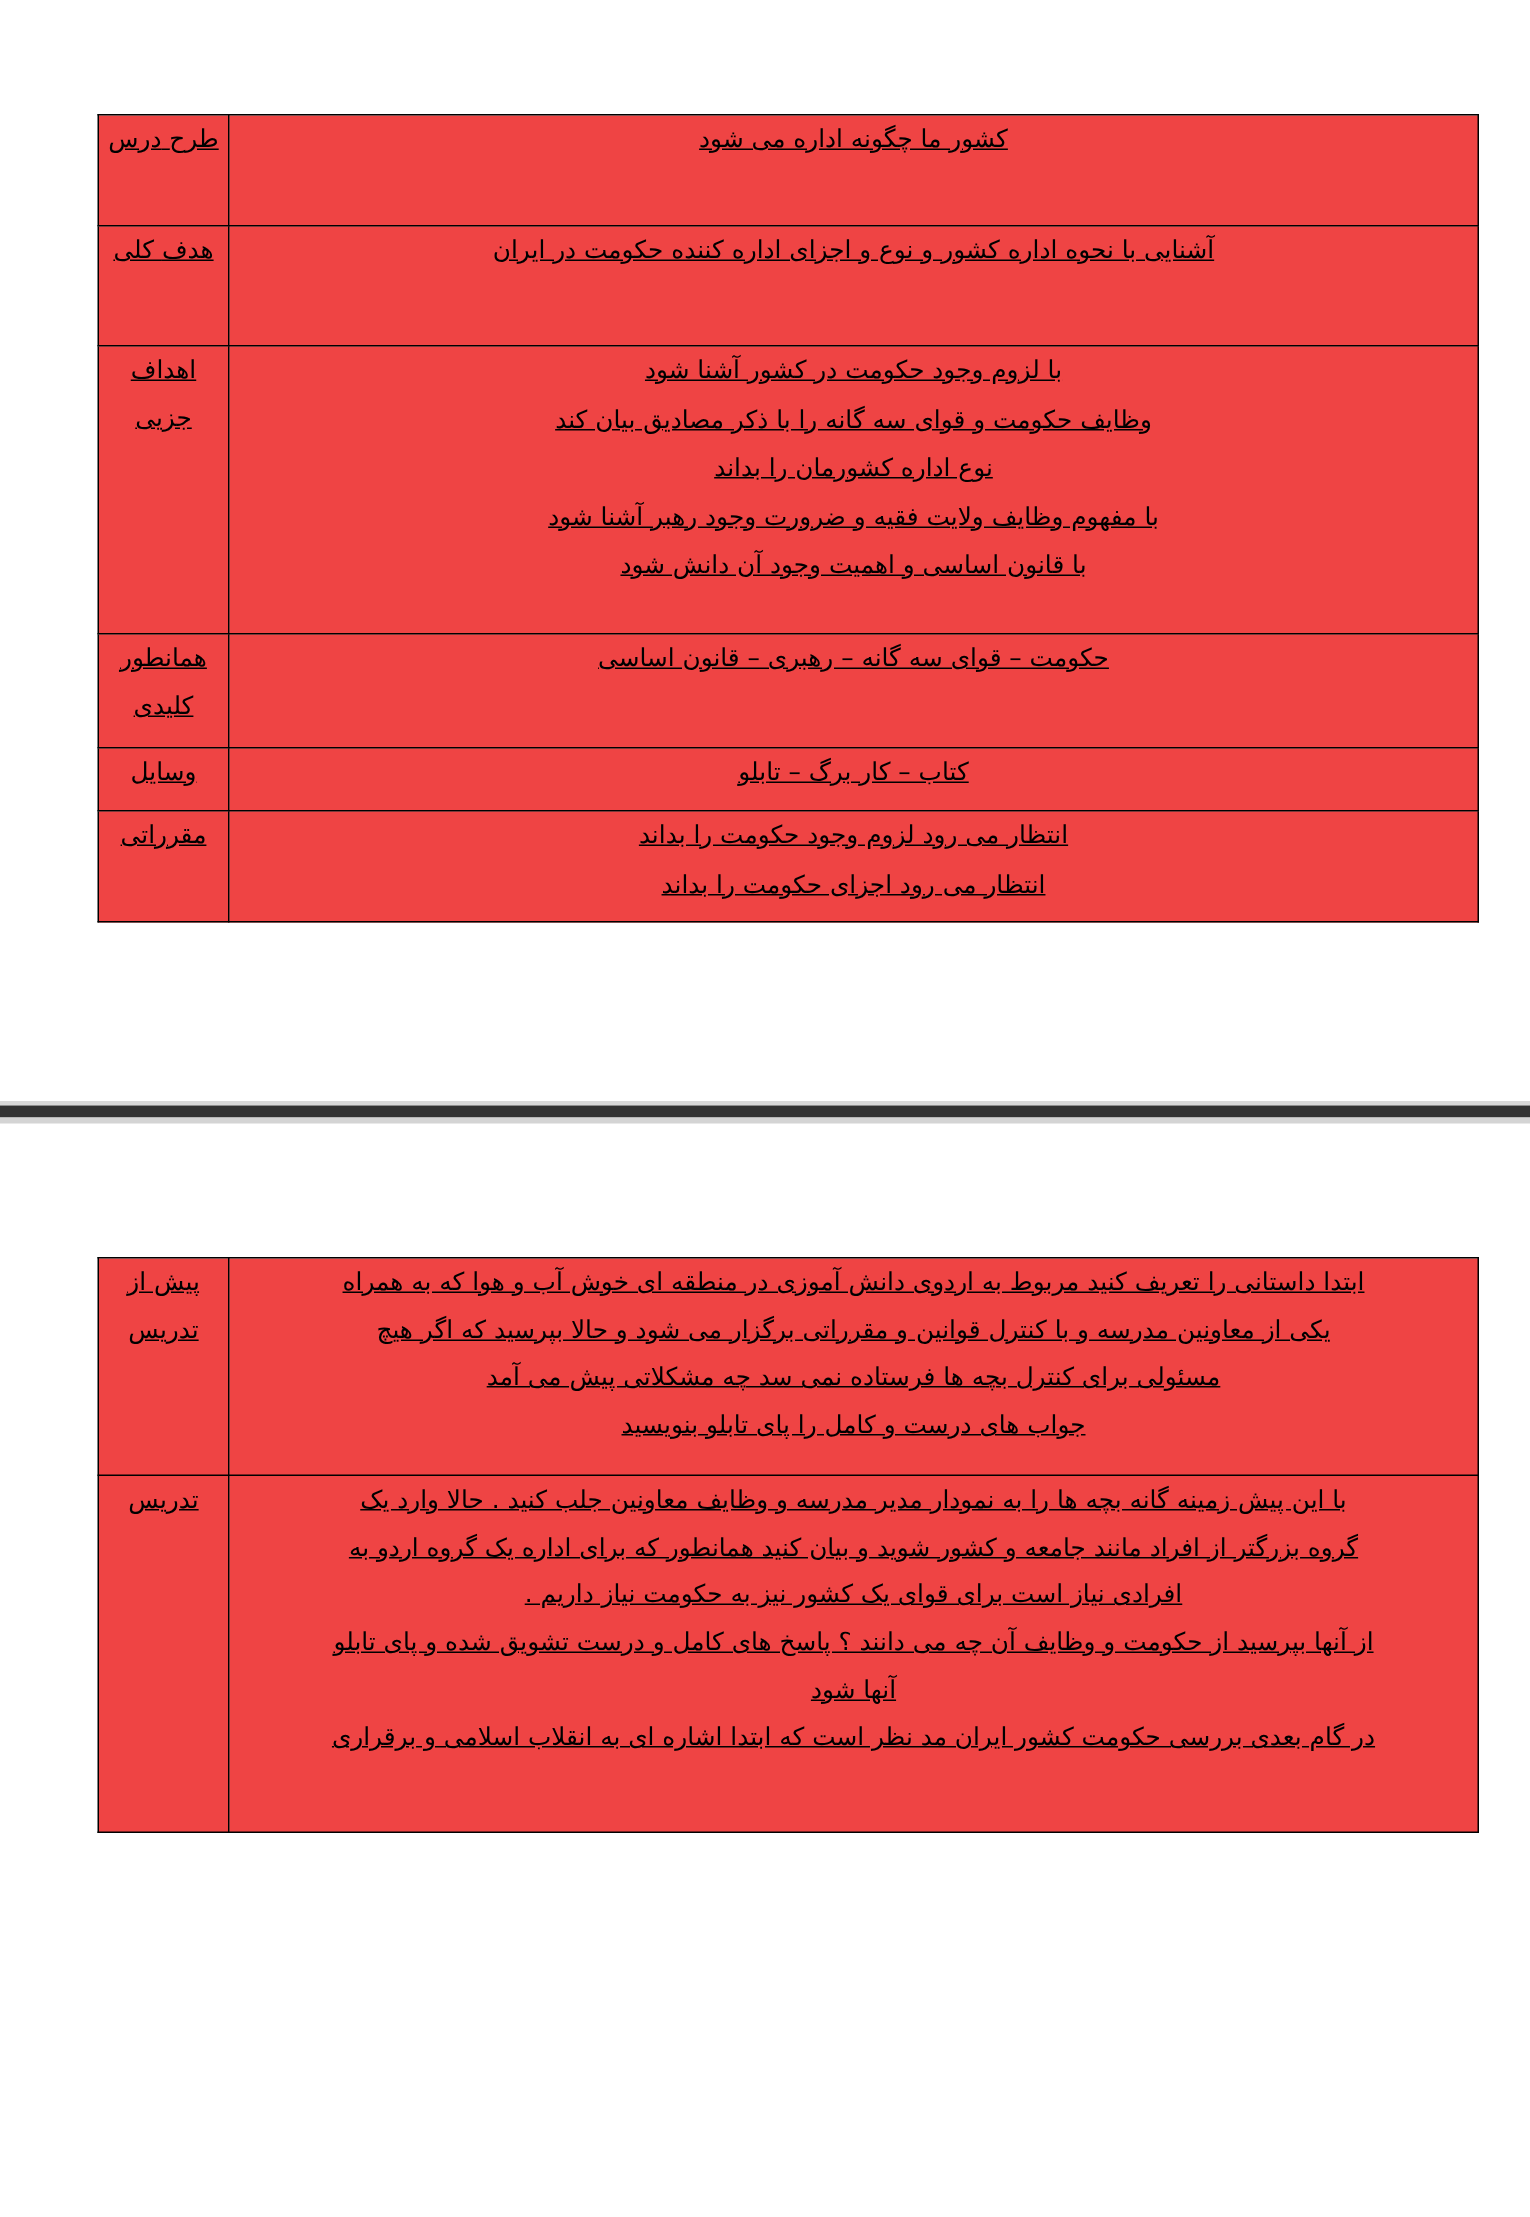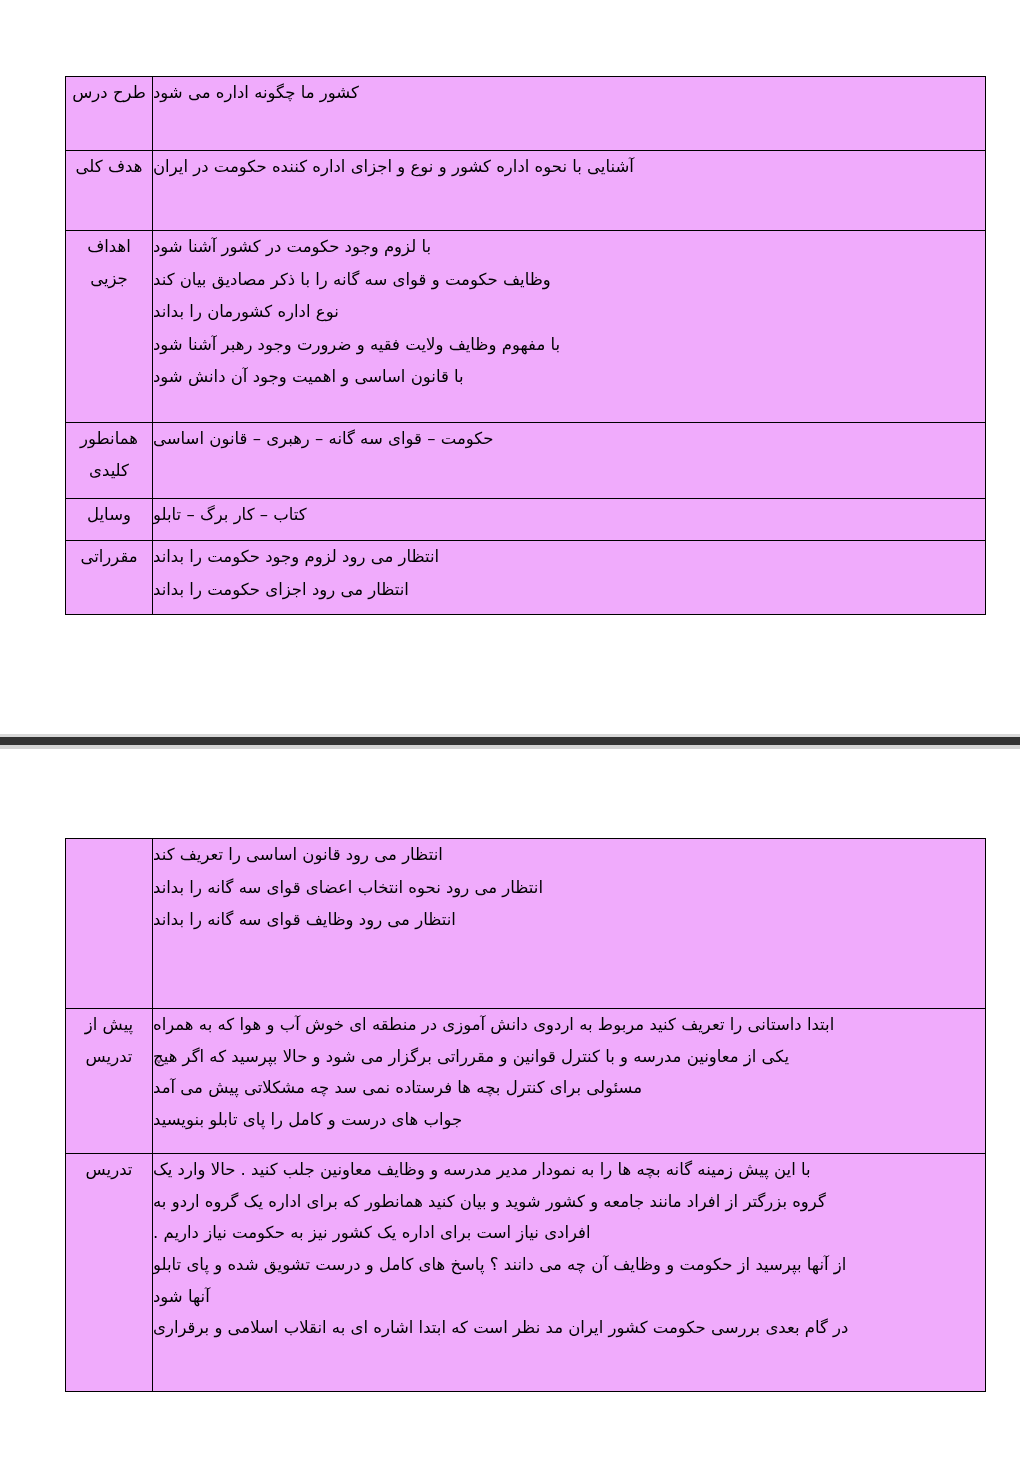--- a/index.html
+++ b/index.html
@@ -28,33 +28,34 @@
     position: absolute;
     border-collapse: collapse;
     table-layout: fixed;
     direction: rtl;
     background: #ffffff;
   }
   .doc-table td {
     border: 1px solid #000000;
     vertical-align: top;
     padding: 0;
-    background: #f0abfc;
+    background: #ef4444;
+    text-decoration: underline;
   }
   .label-cell {
     width: 86px;
     text-align: center;
     font-size: 16.5px;
     line-height: 1.95;
     padding: 5px 4px 6px 4px;
     white-space: normal;
     word-break: keep-all;
   }
   .content-cell {
-    text-align: left;
+    text-align: center;
     font-size: 16.5px;
     line-height: 1.97;
     padding: 5px 10px 6px 10px;
   }
   .content-cell .line {
     display: block;
     white-space: nowrap;
   }
 
   
@@ -187,47 +188,39 @@
   </table>
 
   <div id="page-break-divider">
     <div class="edge-top"></div>
     <div class="bar"></div>
     <div class="edge-bottom"></div>
   </div>
 
   <table class="doc-table" id="table-lesson-plan-cont">
     <tbody>
-      <tr class="r-cont-entezarat">
-        <td class="content-cell">
-          <span class="line">انتظار می رود قانون اساسی را تعریف کند</span>
-          <span class="line">انتظار می رود نحوه انتخاب اعضای قوای سه گانه را بداند</span>
-          <span class="line">انتظار می رود وظایف قوای سه گانه را بداند</span>
-        </td>
-        <td class="label-cell"></td>
-      </tr>
 
       <tr class="r-pish">
         <td class="content-cell tight">
           <span class="line">ابتدا داستانی را تعریف کنید مربوط به اردوی دانش آموزی در منطقه ای خوش آب و هوا که به همراه</span>
           <span class="line">یکی از معاونین مدرسه و با کنترل قوانین و مقرراتی برگزار می شود و حالا بپرسید که اگر هیچ</span>
           <span class="line">مسئولی برای کنترل بچه ها فرستاده نمی سد چه مشکلاتی پیش می آمد</span>
           <span class="line">جواب های درست و کامل را پای تابلو بنویسید</span>
         </td>
         <td class="label-cell">
           <span class="line">پیش از</span>
           <span class="line">تدریس</span>
         </td>
       </tr>
 
       <tr class="r-tadris">
         <td class="content-cell tight">
           <span class="line">با این پیش زمینه گانه بچه ها را به نمودار مدیر مدرسه و وظایف معاونین جلب کنید . حالا وارد یک</span>
           <span class="line">گروه بزرگتر از افراد مانند جامعه و کشور شوید و بیان کنید همانطور که برای اداره یک گروه اردو به</span>
-          <span class="line">افرادی نیاز است برای اداره یک کشور نیز به حکومت نیاز داریم .</span>
+          <span class="line">افرادی نیاز است برای قوای یک کشور نیز به حکومت نیاز داریم .</span>
           <span class="line">از آنها بپرسید از حکومت و وظایف آن چه می دانند ؟ پاسخ های کامل و درست تشویق شده و پای تابلو</span>
           <span class="line">آنها شود</span>
           <span class="line">در گام بعدی بررسی حکومت کشور ایران مد نظر است که ابتدا اشاره ای به انقلاب اسلامی و برقراری</span>
         </td>
         <td class="label-cell">
           <span class="line">تدریس</span>
         </td>
       </tr>
     </tbody>
   </table>

